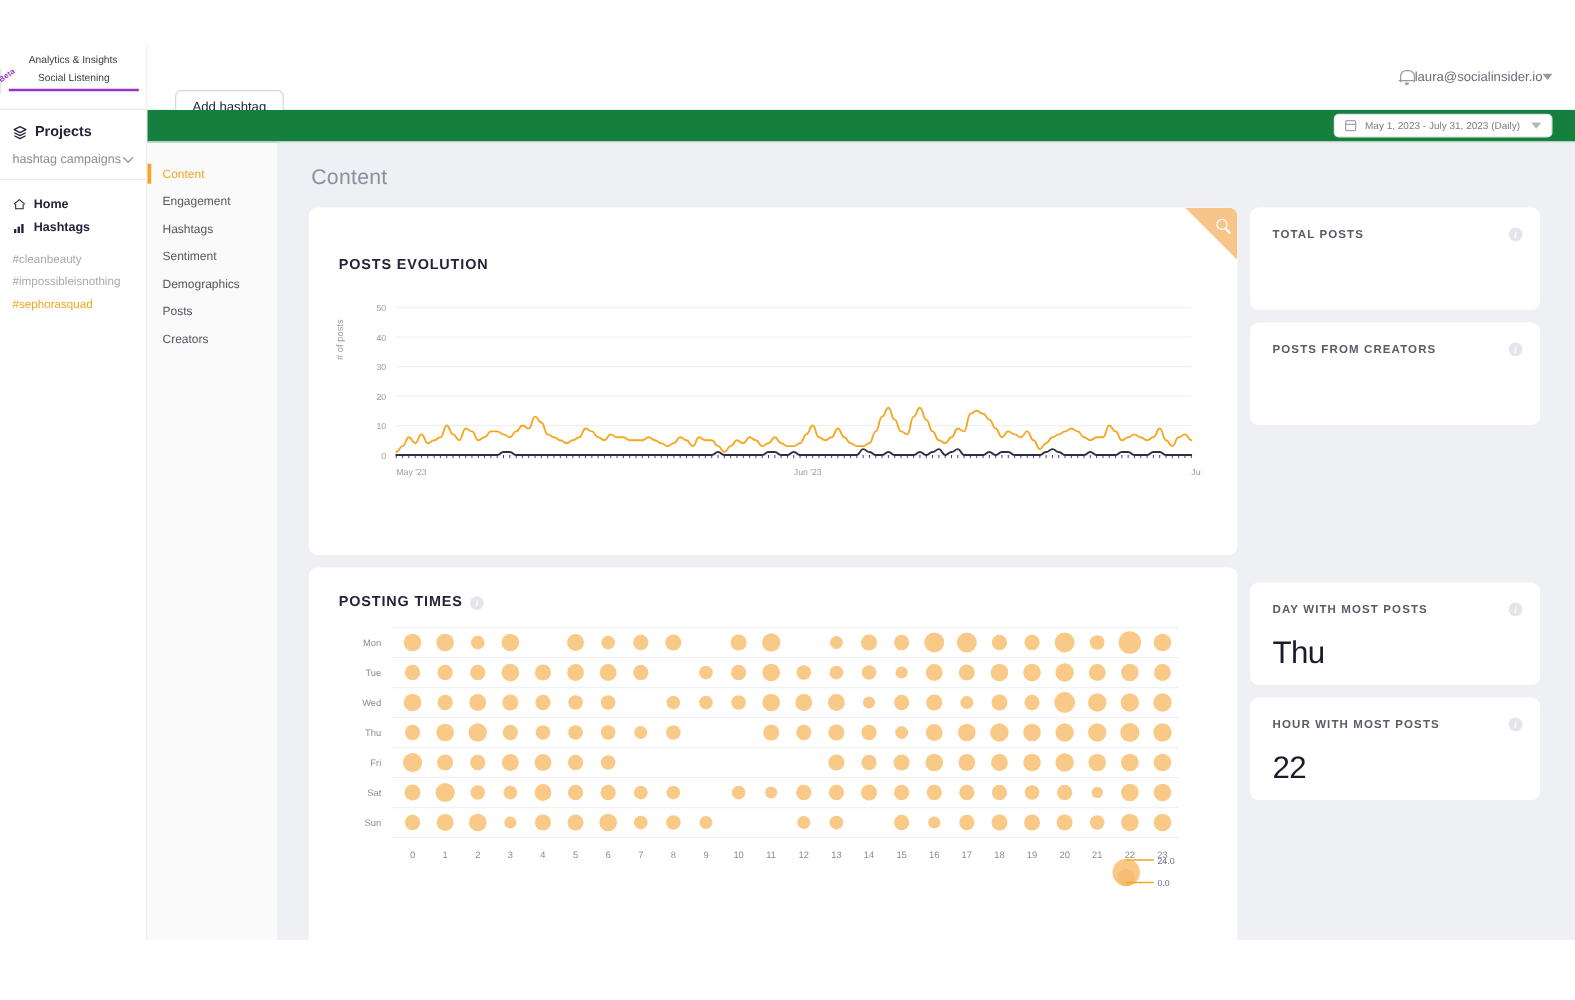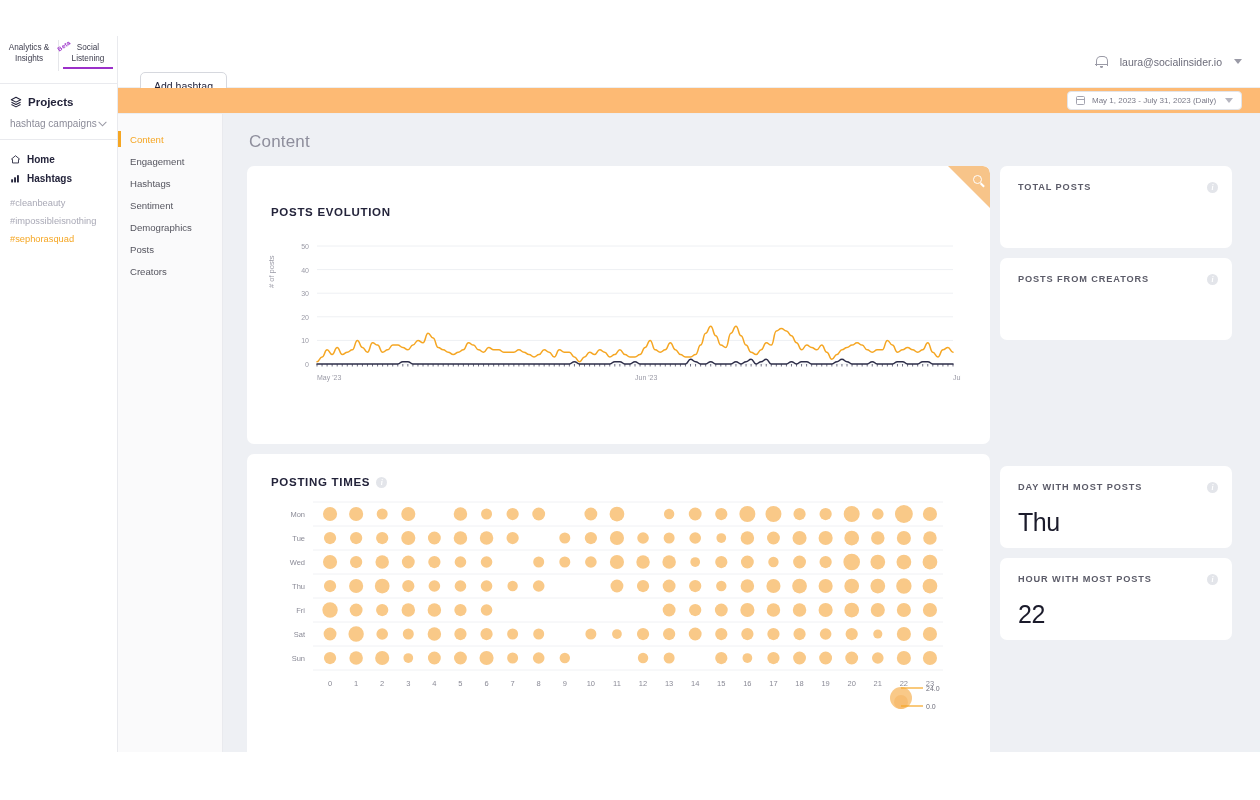--- a/index.html
+++ b/index.html
@@ -21,21 +21,21 @@
   .logo .dot {
     position: absolute; left: 49px; top: -9px; width: 15px; height: 15px;
     border-radius: 50%; background: #f5a623;
   }
   .logo .dot:before, .logo .dot:after {
     content:""; position:absolute; width:2.4px; height:2.4px; border-radius:50%; background:#2b2b3b; top:5px;
   }
   .logo .dot:before { left:3.4px; }
   .logo .dot:after { left:8.6px; }
 
-  .seg-tabs { display: flex; border-top: 0; padding: 4px 0 8px 0; }
+  .seg-tabs { display: flex; border-top: 0; padding: 4px 0 8px 0; flex-direction: column; }
   .seg-tab {
     flex: 1; text-align: center; font-size: 8.2px; color: #3c3c4c; line-height: 1.35;
     padding: 2px 2px; position: relative; cursor: pointer;
   }
   .seg-tab.divider { border-left: 1px solid #e5e6ea; }
   .seg-tab .underline { display:block; height: 2px; background: #9b30c9; margin-top: 3px; width: 92%; margin-left:auto; margin-right:auto; }
   .beta-ribbon {
     position: absolute; left: -2px; top: 2px;
     font-size: 6.2px; color: #9b30c9; font-weight: 700;
     transform: rotate(-35deg); letter-spacing: .2px;
@@ -97,37 +97,37 @@
   .topbar {
     position:absolute; left:118px; top:36px; right:0; height: 52px;
     background:#fff; border-bottom: 1px solid #eceef1; display:flex; align-items:center;
   }
   .add-hashtag {
     margin-left: 22px; border: 1px solid #d6d8de; background:#fff; border-radius: 5px;
     font-size: 10.5px; color: #23233a; padding: 7px 13px; cursor: pointer;
     font-family: "Liberation Sans", sans-serif;
     margin-top: 48px;
   }
-  .topbar-right { margin-left:auto; display:flex; align-items:center; gap: 12px; padding-right: 18px; }
+  .topbar-right { margin-left:auto; display:flex; align-items:center; gap: 0; padding-right: 18px; }
   .bell { width: 13px; height: 14px; position: relative; cursor:pointer; }
   .bell:before {
     content:""; position:absolute; left:1.5px; top:1px; width:10px; height:9px;
     border: 1.3px solid #9a9aa6; border-bottom:none; border-radius: 5px 5px 0 0;
   }
   .bell:after {
     content:""; position:absolute; left:0; top:9.5px; width:13px; height:1.3px; background:#9a9aa6;
   }
   .bell .clap { position:absolute; left:5px; top:11.3px; width:3px; height:2px; border-radius:0 0 3px 3px; background:#9a9aa6; }
   .user-email { font-size: 10.5px; color: #6c6c7a; cursor: pointer; }
   .caret { width:0;height:0;border-left:4.5px solid transparent;border-right:4.5px solid transparent;border-top:5px solid #9a9aa6; cursor:pointer;}
 
   
   .datebar {
     position:absolute; left:118px; top:88px; right:0; height: 26px;
-    background:#fdba74; display:flex; align-items:center; justify-content:flex-end; padding-right: 18px;
+    background:#15803d; display:flex; align-items:center; justify-content:flex-end; padding-right: 18px;
     border-bottom: 1px solid #eceef1;
   }
   .daterange {
     display:flex; align-items:center; gap:7px; border:1px solid #e2e4e9; border-radius:4px;
     padding: 4px 8px; width: 175px; cursor: pointer; background:#fff;
   }
   .cal-ic { width: 9px; height: 9px; border:1px solid #a4a4b0; border-radius:1.5px; position:relative; flex:0 0 auto;}
   .cal-ic:before { content:""; position:absolute; left:-1px; right:-1px; top:1.5px; height:1px; background:#a4a4b0;}
   .daterange .dr-text { font-size: 8px; color: #7a7a88; white-space: nowrap; }
   .daterange .caret { margin-left:auto; border-top-color:#b6b6c0; }

